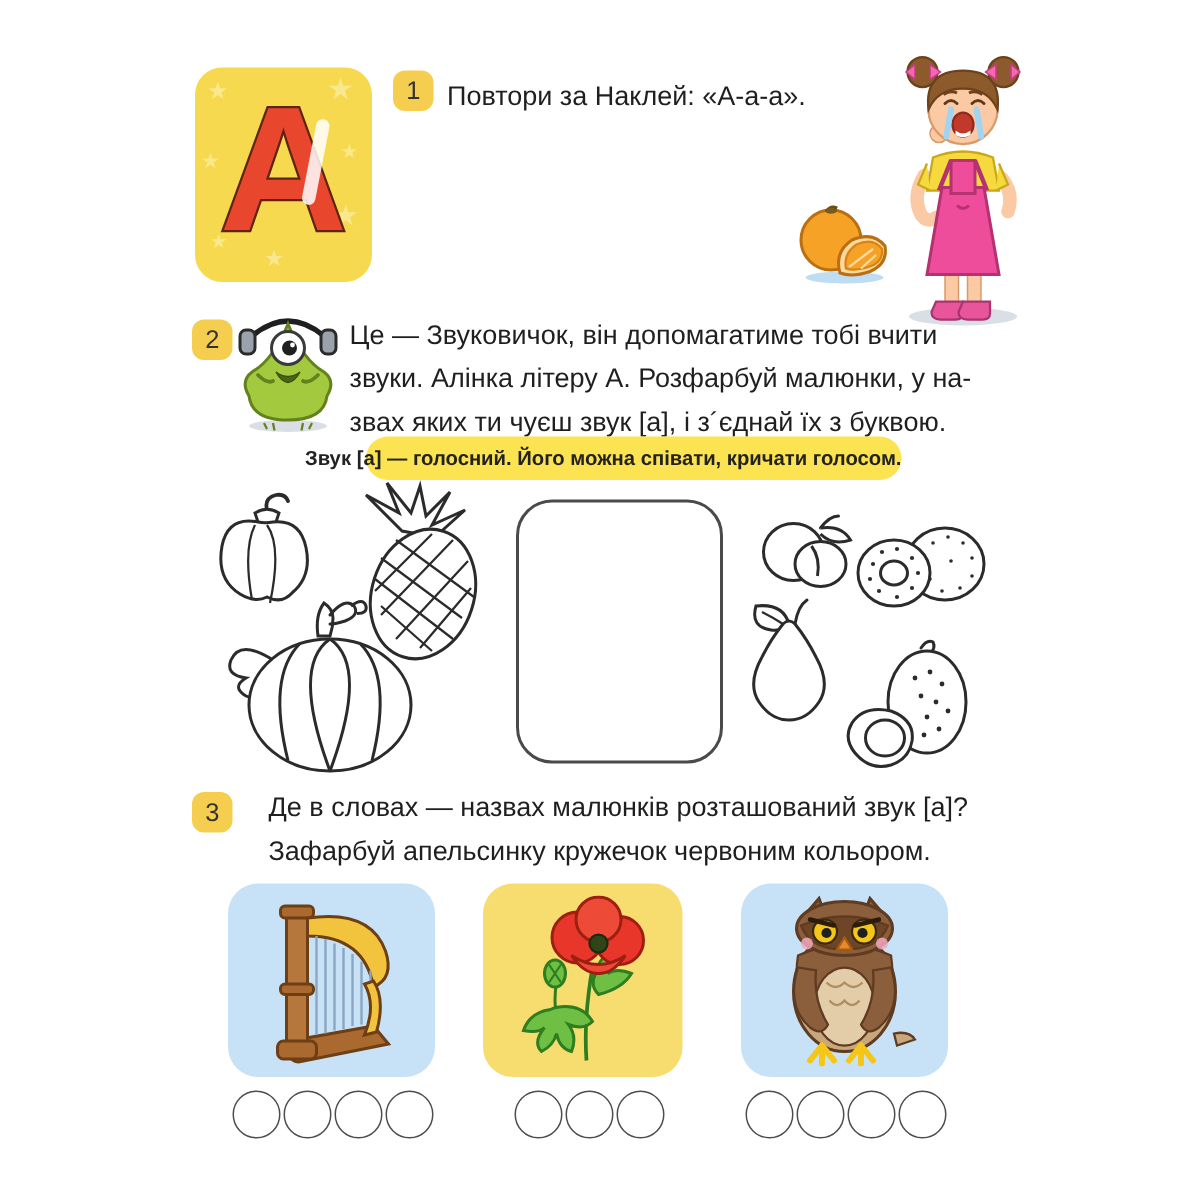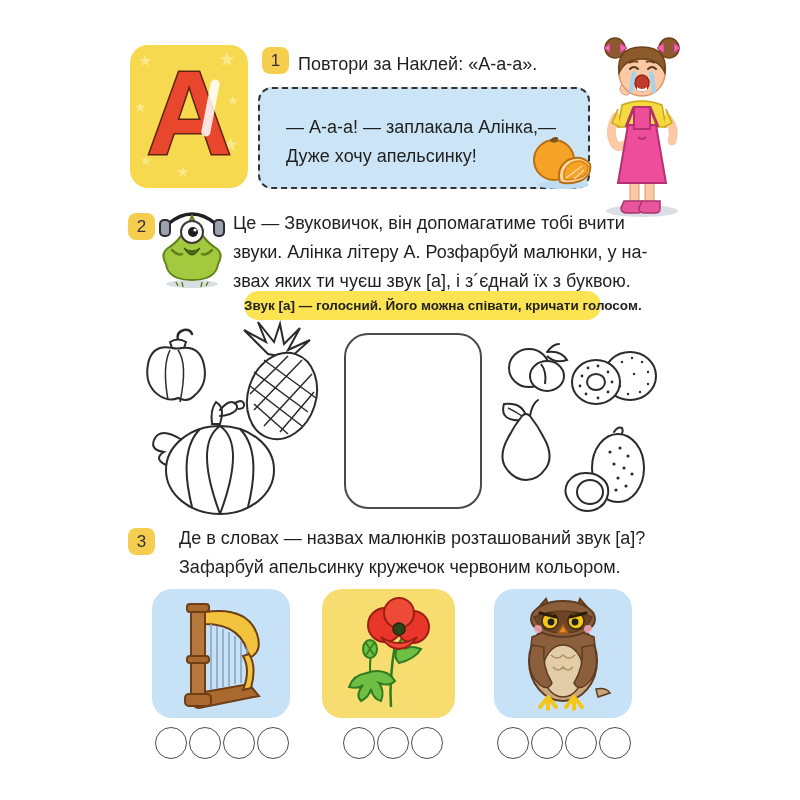--- a/index.html
+++ b/index.html
@@ -19,21 +19,21 @@
       font-size:17px;color:#333;}
 
   .task-text{font-size:18px;line-height:29px;white-space:nowrap;}
 
   
   .dialog-box{left:258px;top:87px;width:332px;height:102px;background:#CBE5F7;border:2px dashed #333;border-radius:14px;box-sizing:border-box;}
   .dialog-text{position:absolute;left:26px;top:24px;font-size:18px;line-height:29px;white-space:nowrap;}
 
   
   .note-pill{left:244px;top:291px;width:357px;height:29px;background:#FBE351;border-radius:15px;
-      display:flex;align-items:center;justify-content:flex-start;font-size:13.5px;font-weight:600;color:#222;white-space:nowrap;}
+      display:flex;align-items:center;justify-content:flex-end;font-size:13.5px;font-weight:600;color:#222;white-space:nowrap;}
 
   
   .sticker-box{left:344px;top:333px;width:138px;height:176px;background:#fff;border:2px solid #4a4a4a;border-radius:24px;box-sizing:border-box;}
 
   
   .pic-card{top:589px;height:129px;border-radius:20px;display:flex;align-items:center;justify-content:center;}
   .circle-row{top:727px;display:flex;gap:2px;}
   .answer-circle{width:32px;height:32px;border:1.6px solid #4d4d4d;border-radius:50%;background:#fff;box-sizing:border-box;}
 
   svg{display:block;}
@@ -53,26 +53,20 @@
     <span class="star" style="left:46px;top:118px;font-size:15px;">★</span>
     <div class="big-letter">А</div>
     <div class="gloss"></div>
   </div>
 
   <div class="abs num-badge" style="left:262px;top:47px;">
     <span>1</span>
   </div>
   <div class="abs task-text" style="left:298px;top:50px;">Повтори за Наклей: «А-а-а».</div>
 
-  <div class="abs dialog-box">
-    <div class="dialog-text">
-      <div>— А-а-а! — заплакала Алінка,—</div>
-      <div>Дуже хочу апельсинку!</div>
-    </div>
-  </div>
 
   <svg class="abs" style="left:530px;top:136px;" width="66" height="54" viewBox="0 0 66 54">
     <ellipse cx="33" cy="49" rx="26" ry="4" fill="#BFDDF2"></ellipse>
     <circle cx="24" cy="24" r="20" fill="#F5A227" stroke="#B96F12" stroke-width="2"></circle>
     <path d="M21 5 q3 -4 7 -2" fill="none" stroke="#6d4a12" stroke-width="2.5"></path>
     <ellipse cx="24" cy="4.5" rx="4" ry="2" fill="#7a5a1a"></ellipse>
     <path d="M30 46 q-4 -14 8 -22 q14 -6 22 4 q2 12 -10 17 q-12 4 -20 1 z" fill="#FFD9A0" stroke="#B96F12" stroke-width="2"></path>
     <path d="M34 43 q-2 -10 7 -16 q11 -5 17 3 q1 9 -9 12 q-10 3 -15 1 z" fill="#F5A227" stroke="#D98414" stroke-width="1.5"></path>
     <path d="M36 42 L52 30 M44 43 L54 34" stroke="#FFD9A0" stroke-width="1.5"></path>
   </svg>

